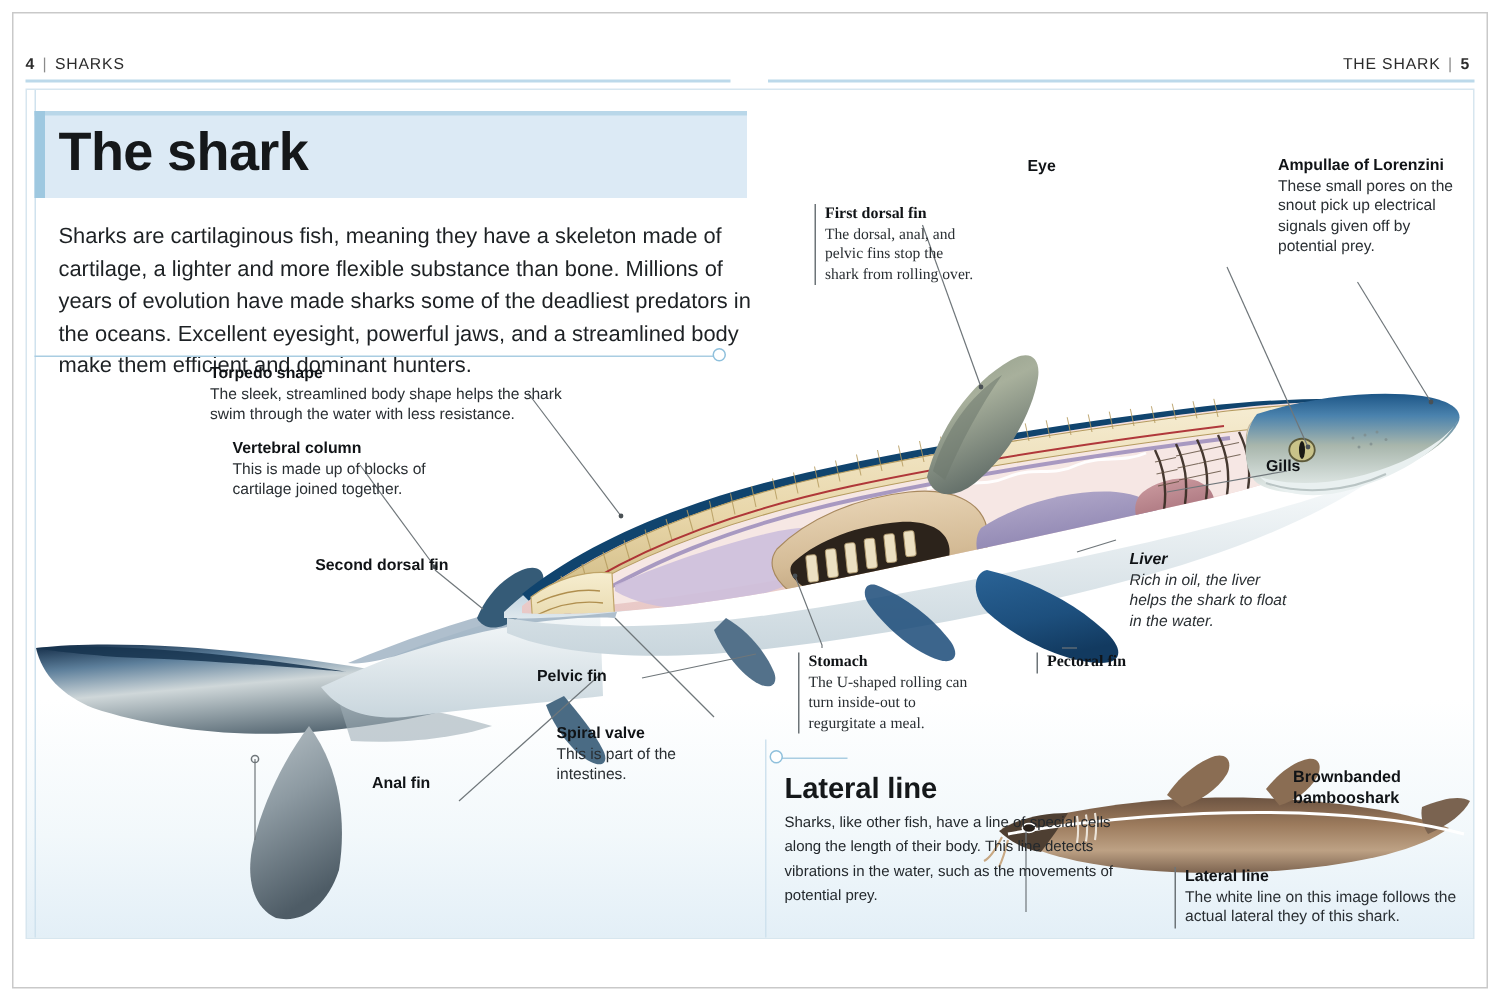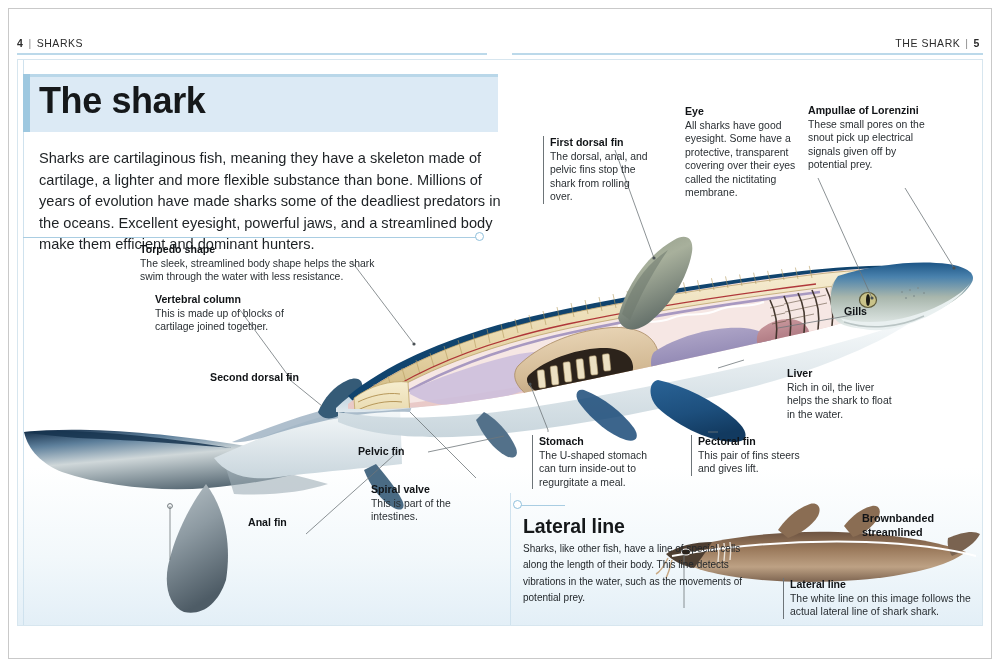--- a/index.html
+++ b/index.html
@@ -117,21 +117,21 @@
 
   
   .callout { position: absolute; }
   .callout .ttl {
     font-size: 10.6px; font-weight: bold; color: #101316;
     line-height: 13.4px; margin-bottom: 0.5px;
   }
   .callout .bdy {
     font-size: 10.4px; color: #2a2f33; line-height: 13.4px;
   }
-  .callout.with-bar { padding-left: 6px; border-left: 1.3px solid #6d7478; }
+  .callout.with-bar { padding-left: 6px; border-left: 1.3px solid #6d7478; font-family: Liberation Serif, serif; }
 
   
   .leaders { position: absolute; left: 0; top: 0; width: 966px; height: 567px; pointer-events: none; }
 
   
   .latpanel {
     position: absolute;
     left: 492px; top: 433px;
     width: 470px; height: 133px;
     background: transparent;
@@ -538,24 +538,23 @@
       <div class="dot"></div>
     </div>
 
     <div class="callout with-bar" style="left:525px; top:76px; width:110px;">
       <div class="ttl">First dorsal fin</div>
       <div class="bdy">The dorsal, anal, and pelvic fins stop the shark from rolling over.</div>
     </div>
 
     <div class="callout" style="left:667px; top:32px; width:120px;margin-top:13px;">
       <div class="ttl">Eye</div>
-      <div class="bdy">All sharks have good eyesight. Some have a protective, transparent covering over their eyes called the nictitating membrane.</div>
-    </div>
-
-    <div class="callout" style="left:790px; top:44px; width:128px;">
+    </div>
+
+    <div class="callout" style="left:834px; top:44px; width:128px;">
       <div class="ttl">Ampullae of Lorenzini</div>
       <div class="bdy">These small pores on the snout pick up electrical signals given off by potential prey.</div>
     </div>
 
     <div class="callout" style="left:122px; top:183px; width:240px;">
       <div class="ttl">Torpedo shape</div>
       <div class="bdy">The sleek, streamlined body shape helps the shark swim through the water with less resistance.</div>
     </div>
 
     <div class="callout" style="left:137px; top:233px; width:150px;">
@@ -564,33 +563,32 @@
     </div>
 
     <div class="callout" style="left:176px; top:311px; width:105px; text-align:right;">
       <div class="ttl">Second dorsal fin</div>
     </div>
 
     <div class="callout" style="left:826px; top:245px; width:124px;">
       <div class="ttl">Gills</div>
     </div>
 
-    <div class="callout" style="left:769px; top:307px; width:112px;">
+    <div class="callout" style="left:735px; top:307px; width:112px;font-style:italic;">
       <div class="ttl">Liver</div>
       <div class="bdy">Rich in oil, the liver helps the shark to float in the water.</div>
     </div>
 
     <div class="callout with-bar" style="left:673px; top:375px; width:110px;">
       <div class="ttl">Pectoral fin</div>
-      <div class="bdy">This pair of fins steers and gives lift.</div>
     </div>
 
     <div class="callout with-bar" style="left:514px; top:375px; width:122px;">
       <div class="ttl">Stomach</div>
-      <div class="bdy">The U-shaped stomach can turn inside-out to regurgitate a meal.</div>
+      <div class="bdy">The U-shaped rolling can turn inside-out to regurgitate a meal.</div>
     </div>
 
     <div class="callout" style="left:340px; top:385px; width:80px;">
       <div class="ttl">Pelvic fin</div>
     </div>
 
     <div class="callout" style="left:353px; top:423px; width:90px;">
       <div class="ttl">Spiral valve</div>
       <div class="bdy">This is part of the intestines.</div>
     </div>
@@ -600,21 +598,21 @@
     </div>
 
 
     <div class="latpanel">
       <div class="lat-connector">
         <div class="ln"></div>
         <div class="dot"></div>
       </div>
       <h2 class="lat-title">Lateral line</h2>
       <p class="lat-body">Sharks, like other fish, have a line of special cells along the length of their body. This line detects vibrations in the water, such as the movements of potential prey.</p>
-      <div class="bamboo-label">Brownbanded streamlined</div>
+      <div class="bamboo-label">Brownbanded bambooshark</div>
       <div class="callout lat-sub">
         <div class="ttl">Lateral line</div>
-        <div class="bdy">The white line on this image follows the actual lateral line of shark shark.</div>
+        <div class="bdy">The white line on this image follows the actual lateral they of this shark.</div>
       </div>
     </div>
 
   </div>
 </div>
 
 </body></html>

